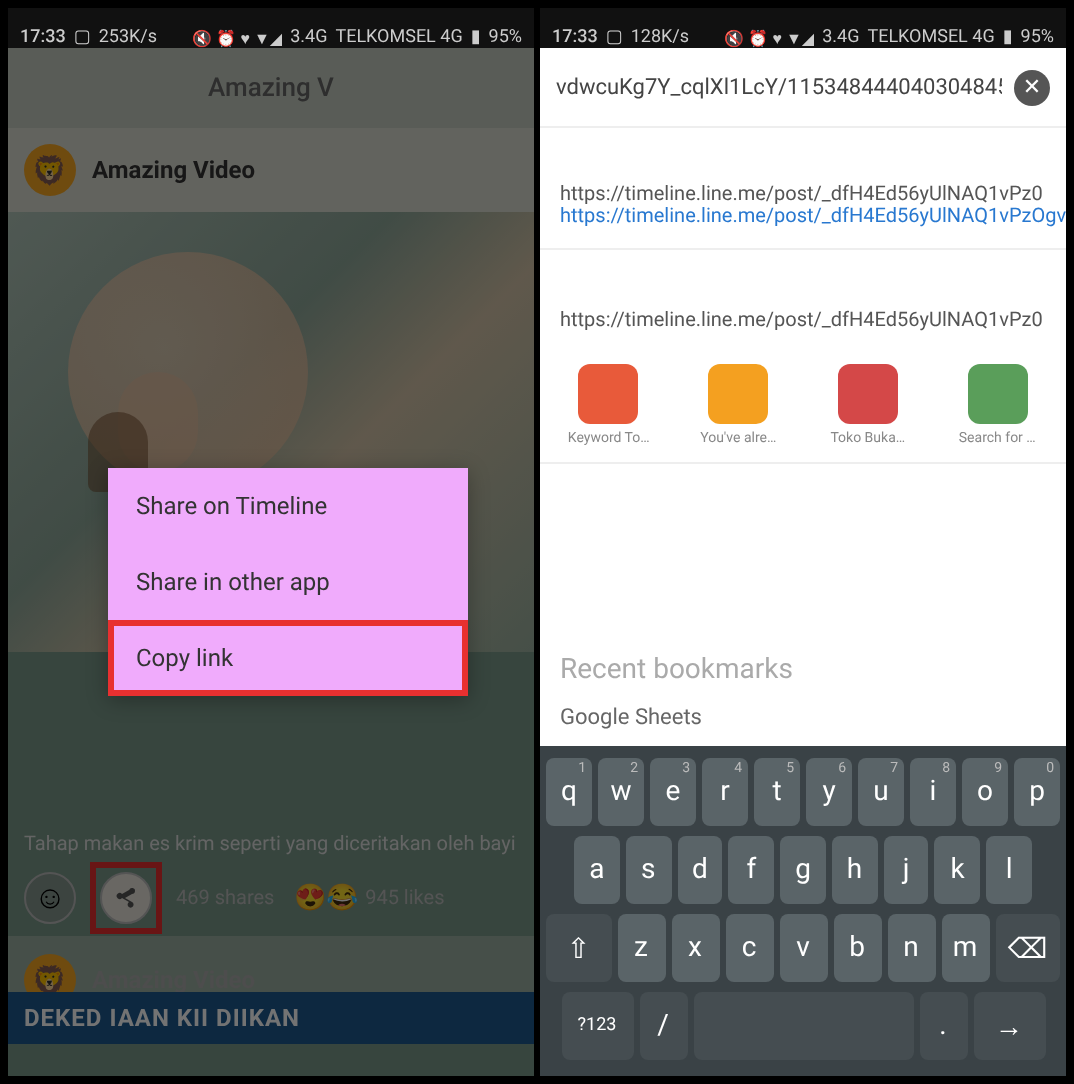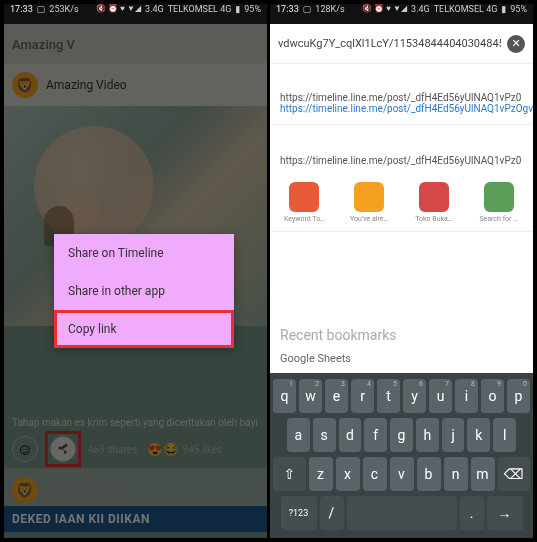--- a/index.html
+++ b/index.html
@@ -1,51 +1,51 @@
 <!DOCTYPE html>
 <html><head>
 <meta charset="utf-8">
 <style>
   * { margin: 0; padding: 0; box-sizing: border-box; font-family: Roboto, Arial, sans-serif; }
   body { background: #000; width: 537px; height: 542px; overflow: hidden; display: flex; gap: 3px; padding: 4px; }
   .phone { flex: 1; background: #fff; display: flex; flex-direction: column; position: relative; overflow: hidden; }
   
-  .status-bar { height: 20px; background: #111; color: #ccc; font-size: 9px; display: flex; align-items: flex-start; padding: 0 6px; gap: 4px; }
+  .status-bar { height: 20px; background: #111; color: #ccc; font-size: 9px; display: flex; align-items: flex-end; padding: 0 6px; gap: 4px; }
   .status-bar .time { font-weight: 500; }
   .status-bar .speed { }
   .status-bar .spacer { flex: 1; }
   .status-bar .icons { display: flex; gap: 2px; align-items: center; font-size: 8px; }
   
   
   .left .content { flex: 1; position: relative; background: #7a9a8a; }
-  .left .header { height: 40px; background: rgba(230,225,215,0.7); display: flex; align-items: center; padding: 0 8px; font-size: 13px; color: #666; font-weight: 500; }
+  .left .header { height: 40px; background: rgba(230,225,215,0.7); display: flex; align-items: center; padding: 0 8px; font-size: 13px; color: #666; font-weight: 500; justify-content: center; }
   .left .post-author { height: 42px; background: rgba(235,230,220,0.85); display: flex; align-items: center; padding: 0 8px; gap: 8px; }
   .avatar { width: 26px; height: 26px; border-radius: 50%; background: #f5a623; display: flex; align-items: center; justify-content: center; font-size: 14px; }
-  .author-name { font-size: 12px; color: #333; font-weight: 400; }
+  .author-name { font-size: 12px; color: #333; font-weight: 700; }
   .baby-img { height: 220px; background: linear-gradient(135deg, #b0c4b8 0%, #8fa89a 40%, #d4c4a8 60%, #9bb0a0 100%); position: relative; }
   .baby-face { position: absolute; left: 30px; top: 20px; width: 120px; height: 120px; border-radius: 50%; background: radial-gradient(circle at 40% 40%, #f4d4b8 0%, #e8c0a0 70%); opacity: 0.7; }
   .baby-hand { position: absolute; left: 55px; top: 80px; width: 40px; height: 50px; background: #e8c0a0; border-radius: 20px; opacity: 0.6; }
   .icecream { position: absolute; left: 40px; top: 100px; width: 30px; height: 40px; background: #6b4423; border-radius: 15px 15px 4px 4px; opacity: 0.5; }
   
   .dim-overlay { position: absolute; inset: 0; background: rgba(0,0,0,0.55); }
   
   .share-menu { position: absolute; left: 50px; top: 210px; width: 180px; background: #f0abfc; box-shadow: 0 2px 10px rgba(0,0,0,0.3); }
   .share-item { padding: 12px 14px; font-size: 12px; color: #333; }
   .share-item.highlight { outline: 3px solid #e83030; outline-offset: -3px; }
   
   .caption { position: absolute; bottom: 106px; left: 0; right: 0; padding: 4px 8px; font-size: 10px; color: #ddd; }
   .reactions { position: absolute; bottom: 72px; left: 0; right: 0; height: 34px; display: flex; align-items: center; padding: 0 8px; gap: 10px; }
   .react-btn { width: 26px; height: 26px; border-radius: 50%; border: 1px solid #bbb; background: rgba(150,150,150,0.4); display: flex; align-items: center; justify-content: center; }
   .share-icon-box { outline: 3px solid #e83030; padding: 2px; }
   .share-icon-box .react-btn { background: #e8e5dc; }
   .react-text { font-size: 10px; color: #bbb; display: flex; align-items: center; gap: 3px; }
   .emoji-pair { font-size: 13px; }
   
   .second-post { position: absolute; bottom: 26px; left: 0; right: 0; height: 44px; background: rgba(235,230,220,0.3); display: flex; align-items: center; padding: 0 8px; gap: 8px; }
-  .banner { position: absolute; bottom: 6px; left: 0; right: 0; height: 26px; background: #1e5a8e; color: #fff; font-size: 12px; font-weight: 700; display: flex; align-items: center; padding: 0 8px; letter-spacing: 0.5px; }
+  .banner { position: absolute; bottom: 16px; left: 0; right: 0; height: 26px; background: #1e5a8e; color: #fff; font-size: 12px; font-weight: 700; display: flex; align-items: center; padding: 0 8px; letter-spacing: 0.5px; }
   
   
   .right .content { flex: 1; background: #fff; display: flex; flex-direction: column; }
   .url-bar { height: 40px; display: flex; align-items: center; padding: 0 8px; gap: 6px; border-bottom: 1px solid #eee; }
   .url-text { flex: 1; font-size: 11px; color: #444; overflow: hidden; white-space: nowrap; }
   .close-circle { width: 18px; height: 18px; border-radius: 50%; background: #555; color: #fff; display: flex; align-items: center; justify-content: center; font-size: 11px; }
   
   .suggestion { padding: 8px 10px; font-size: 10px; color: #555; overflow: hidden; white-space: nowrap; margin-top: 20px; }
   .suggestion .blue { color: #2878d0; }
   .suggestion-sep { border-bottom: 1px solid #eee; margin: 2px 0; }

